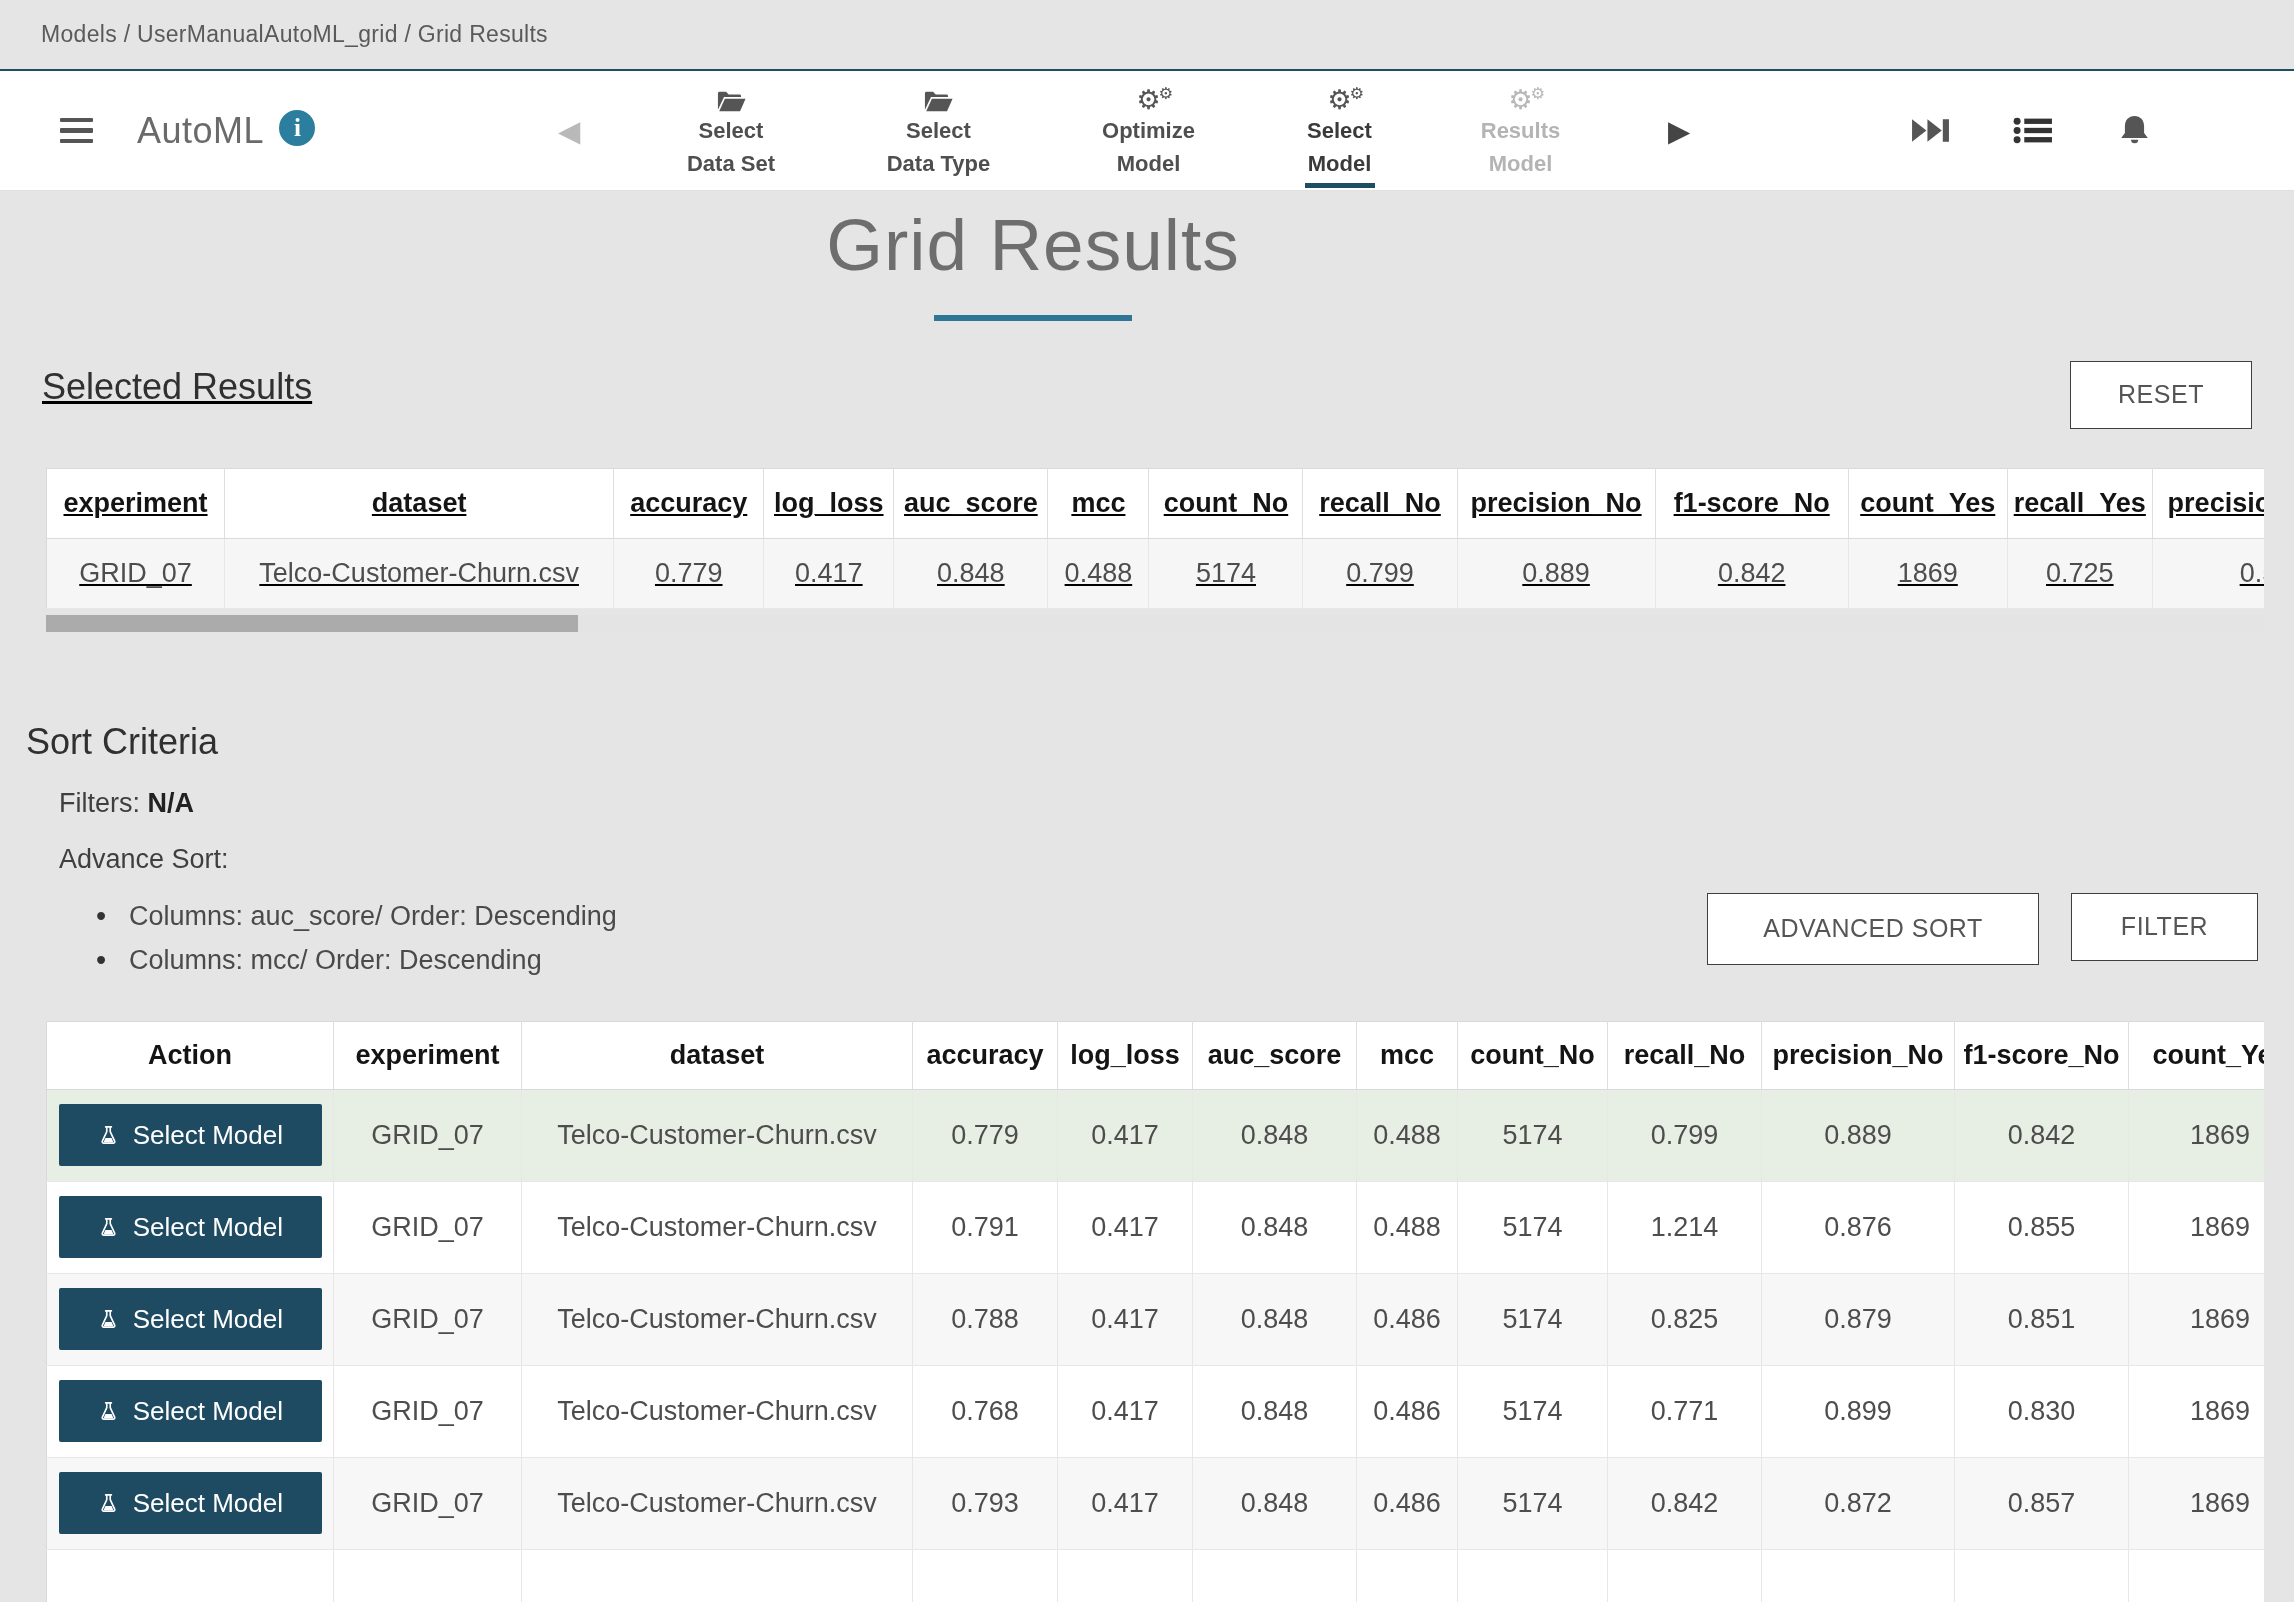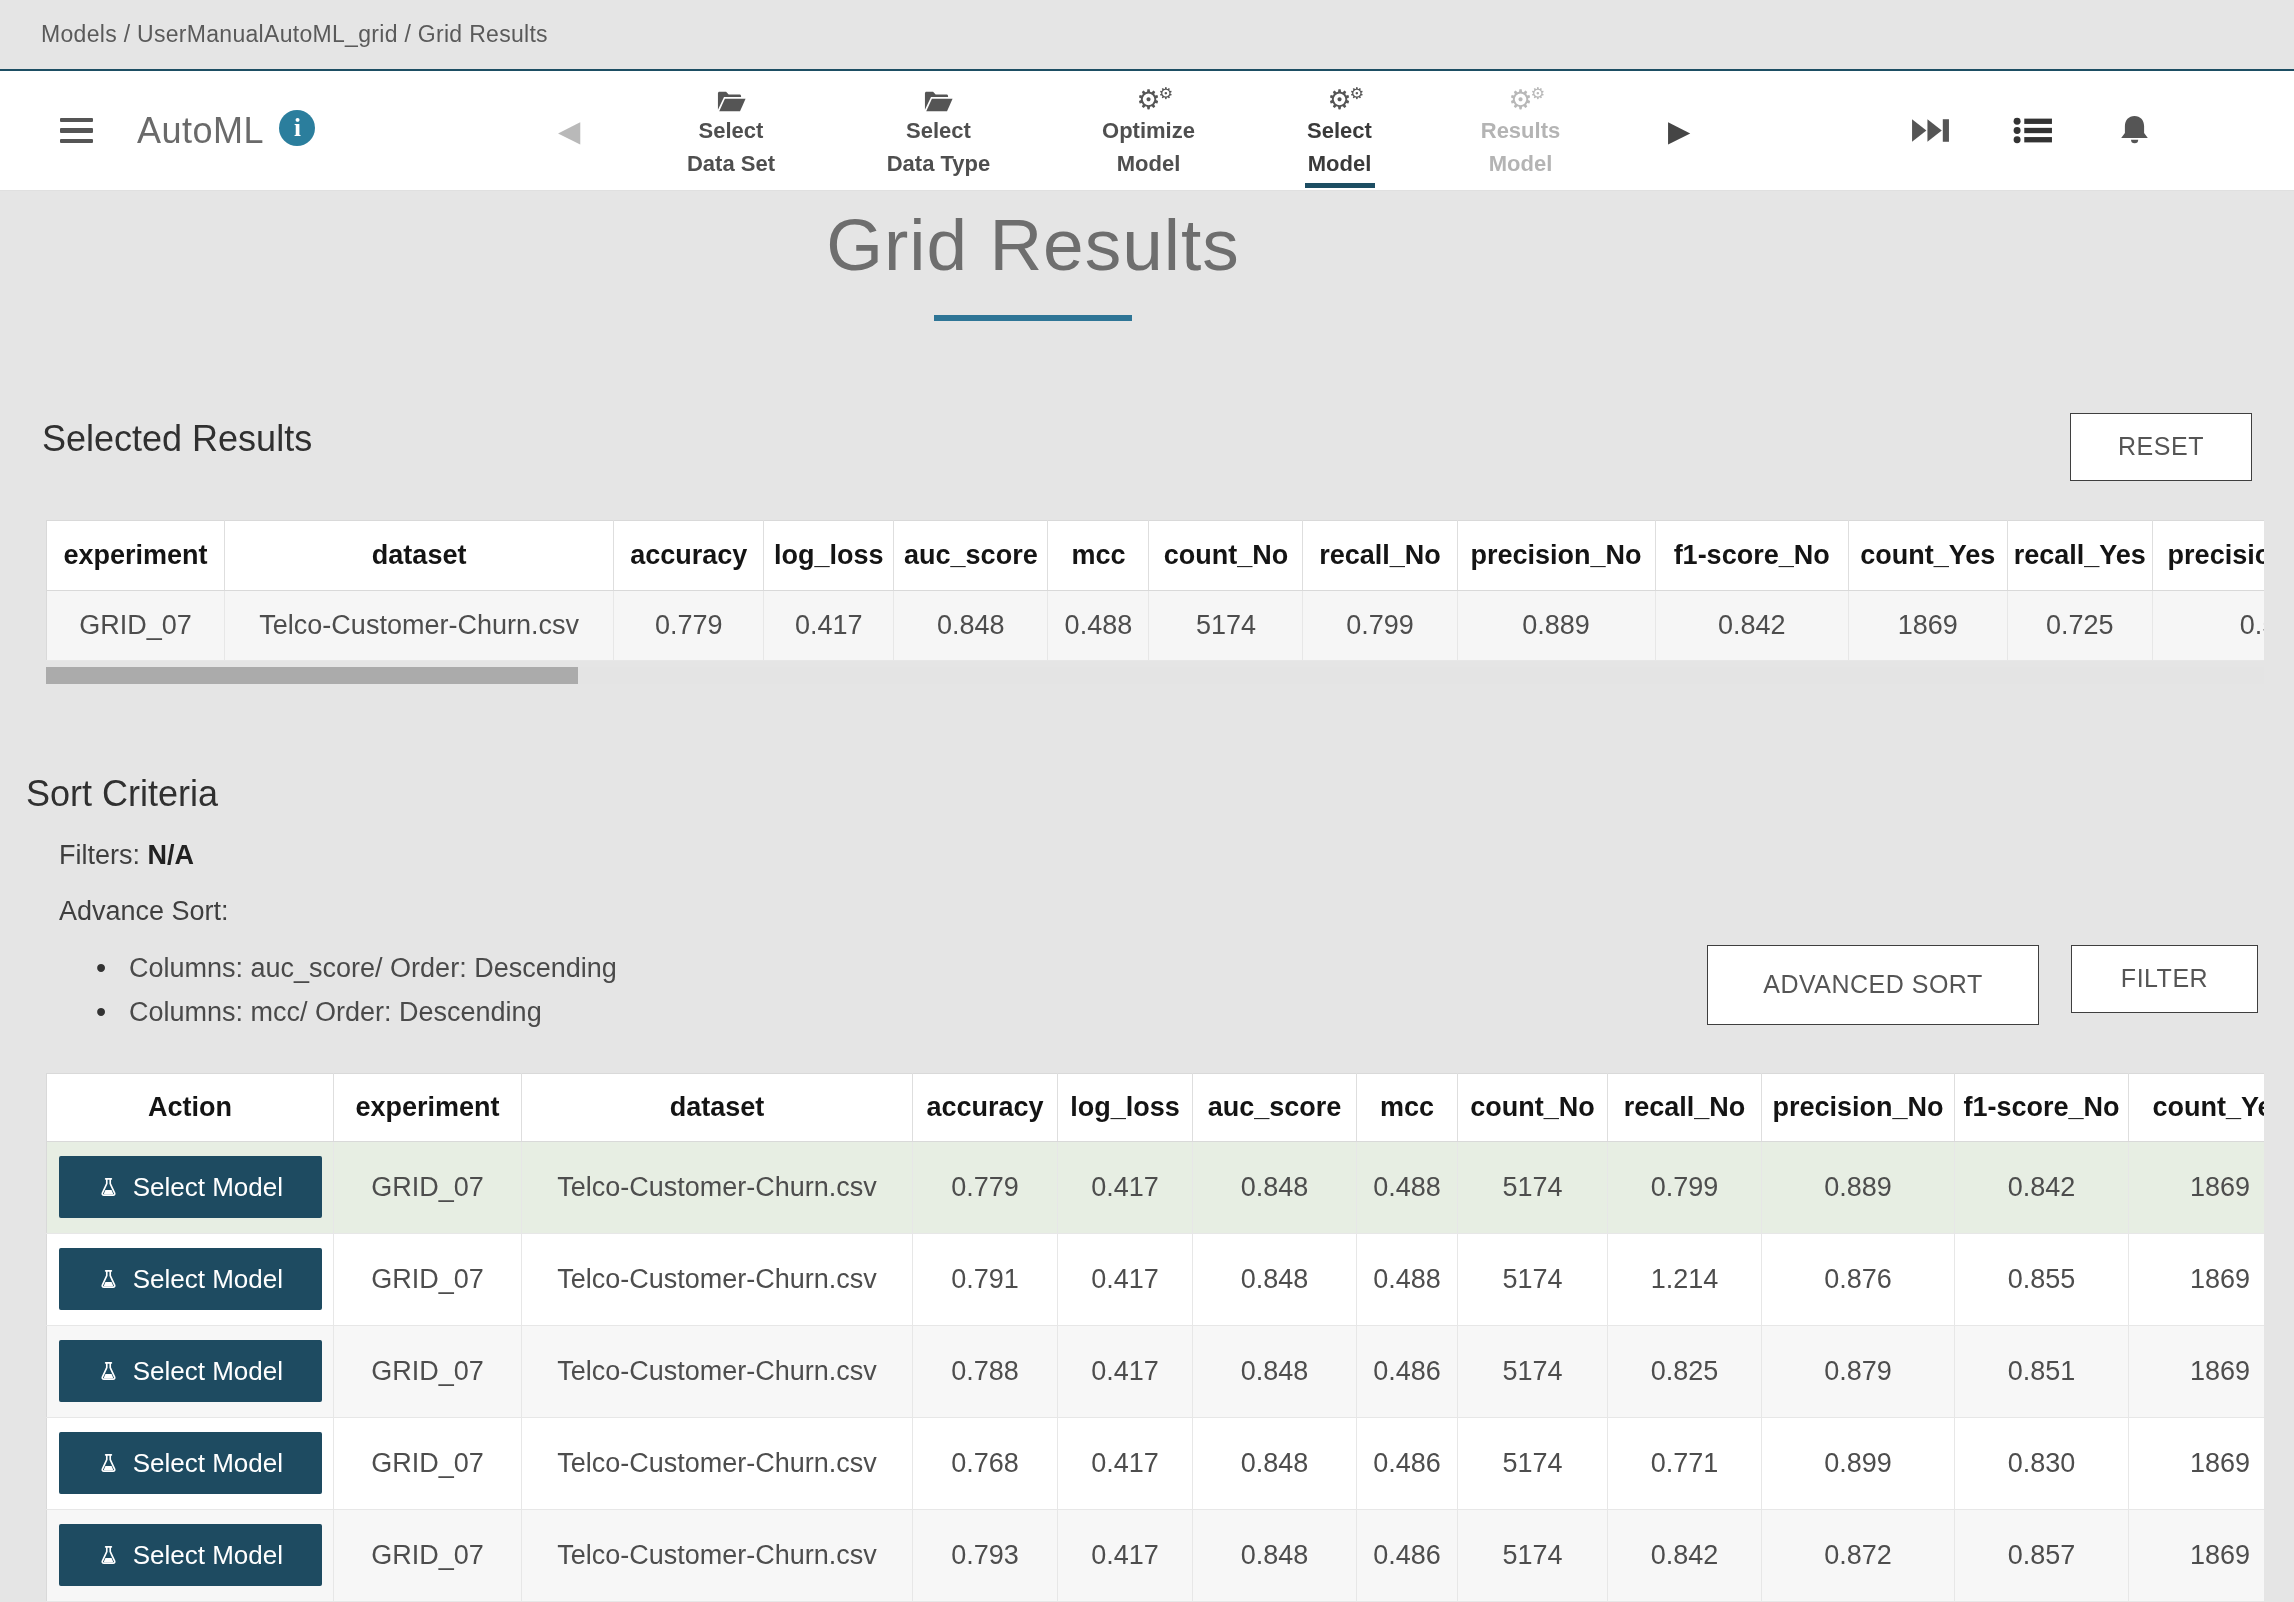--- a/index.html
+++ b/index.html
@@ -39,21 +39,21 @@
   .title-wrap { width:2066px; text-align:center; padding-top:11.6px; }
   .page-title { font-size:73px; font-weight:100; color:#6e6e6e; letter-spacing:1px; }
   .title-underline { width:198px; height:6.8px; background:#2e7596; margin:29px auto 0; }
 
   
   section { position:relative; }
   .section-h { font-size:36px; font-weight:500; color:#303030; }
   .outline-btn { background:#fff; border:1.9px solid #3f3f3f; color:#555; font-size:25px;
     font-family:inherit; letter-spacing:0.5px; cursor:pointer; }
 
-  .selected-results { margin-top:97px; }
+  .selected-results { margin-top:45px;text-decoration:underline; }
   .selected-results .section-h { margin-left:42px; }
   .reset-btn { position:absolute; top:-5.8px; right:42px; width:182px; height:68px; }
 
   .table-clip { width:2218px; margin-left:46px; overflow:hidden; }
   .t1 { margin-top:60px; }
   table { border-collapse:collapse; table-layout:fixed; }
   .t1 table { width:2319px; }
   .t2 table { width:2266px; }
   th { font-size:27px; font-weight:700; color:#141414; background:#fff;
     border:1px solid #d9d9d9; border-right:1px solid #dedede; text-align:center; }
@@ -67,21 +67,21 @@
   .hscroll .thumb { position:absolute; left:0; top:0; height:16.4px; width:24%; background:#ababab; }
 
   
   .sort-criteria { margin-top:89px; }
   .sort-criteria .inner { padding-left:26px; }
   .sc-line { font-size:27px; color:#3f3f3f; padding-left:33px; margin-top:25px; }
   .sc-line .bold { font-weight:700; color:#222; }
   .sc-bullets { list-style:none; margin-top:19.3px; padding-left:70px; }
   .sc-bullets li { font-size:27px; color:#4a4a4a; line-height:44px; position:relative; padding-left:33px; }
   .sc-bullets li::before { content:"•"; position:absolute; left:0; font-size:29px; color:#333; }
-  .adv-sort-btn { position:absolute; left:1707px; top:172px; width:332px; height:80px; }
+  .adv-sort-btn { position:absolute; left:1707px; top:172px; width:332px; height:72px; }
   .filter-btn { position:absolute; left:2071px; top:172px; width:187px; height:68px; }
 
   
   .t2 { margin-top:39px; }
   .t2 th { height:68px; }
   .t2 td { height:92px; background:#fff; }
   .t2 tr.selected td { background:#e7eee3; }
   .t2 tr.alt td { background:#f7f7f7; }
   .select-model-btn { width:263px; height:62px; background:#1e4b61; color:#fff; border:none;
     font-family:inherit; font-size:26px; display:inline-flex; align-items:center; justify-content:center;

